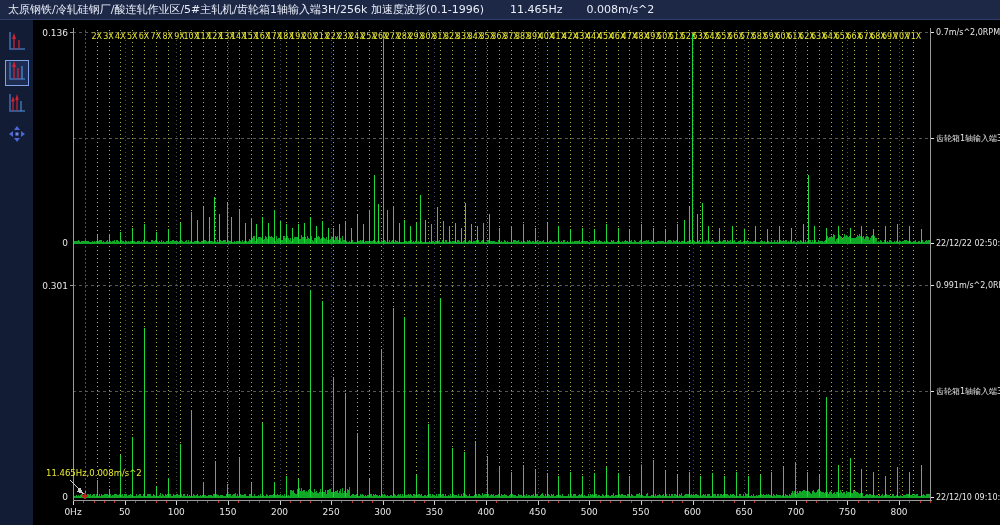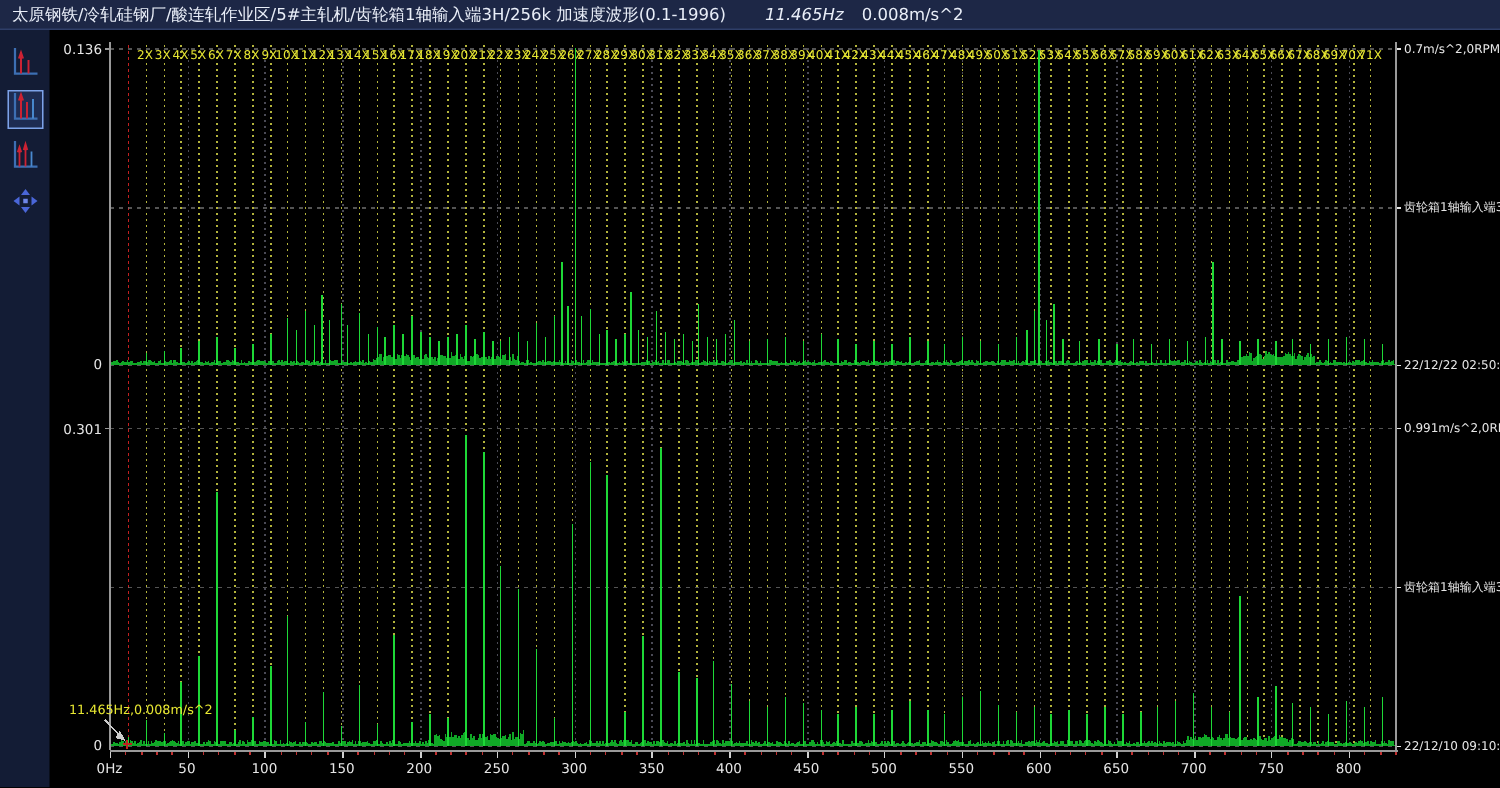--- a/index.html
+++ b/index.html
@@ -2,22 +2,22 @@
 <html><head>
 <meta charset="utf-8">
 <style>
   html,body{margin:0;padding:0;background:#000;}
   *{box-sizing:border-box;}
   .screen{position:relative;width:1000px;height:525px;background:#000;overflow:hidden;
           font-family:"DejaVu Sans","Liberation Sans",sans-serif;}
   .titlebar{position:absolute;left:0;top:0;width:1000px;height:20px;background:#1d2746;
             border-bottom:1px solid #2f3e68;color:#e9eef8;font-size:11px;line-height:19px;
             white-space:nowrap;padding-left:8px;z-index:3;}
-  .titlebar .readout{margin-left:26px;font-style:italic;}
-  .titlebar .readout2{margin-left:12px;}
+  .titlebar .readout{margin-left:26px;}
+  .titlebar .readout2{margin-left:24px;}
   .sidebar{position:absolute;left:0;top:20px;width:33px;height:505px;background:#131c35;z-index:2;}
   .tool{position:absolute;left:5px;width:24px;height:26px;display:flex;align-items:center;
         justify-content:center;border:1px solid transparent;}
   .tool.selected{border:1px solid #7da2e8;background:#1e2c52;}
   .main{position:absolute;left:33px;top:20px;width:967px;height:505px;background:#000;z-index:1;}
   svg#spectra{position:absolute;left:-33px;top:-20px;width:1000px;height:525px;
               font-family:"DejaVu Sans","Liberation Sans",sans-serif;}
 </style>
 </head>
 <body>

